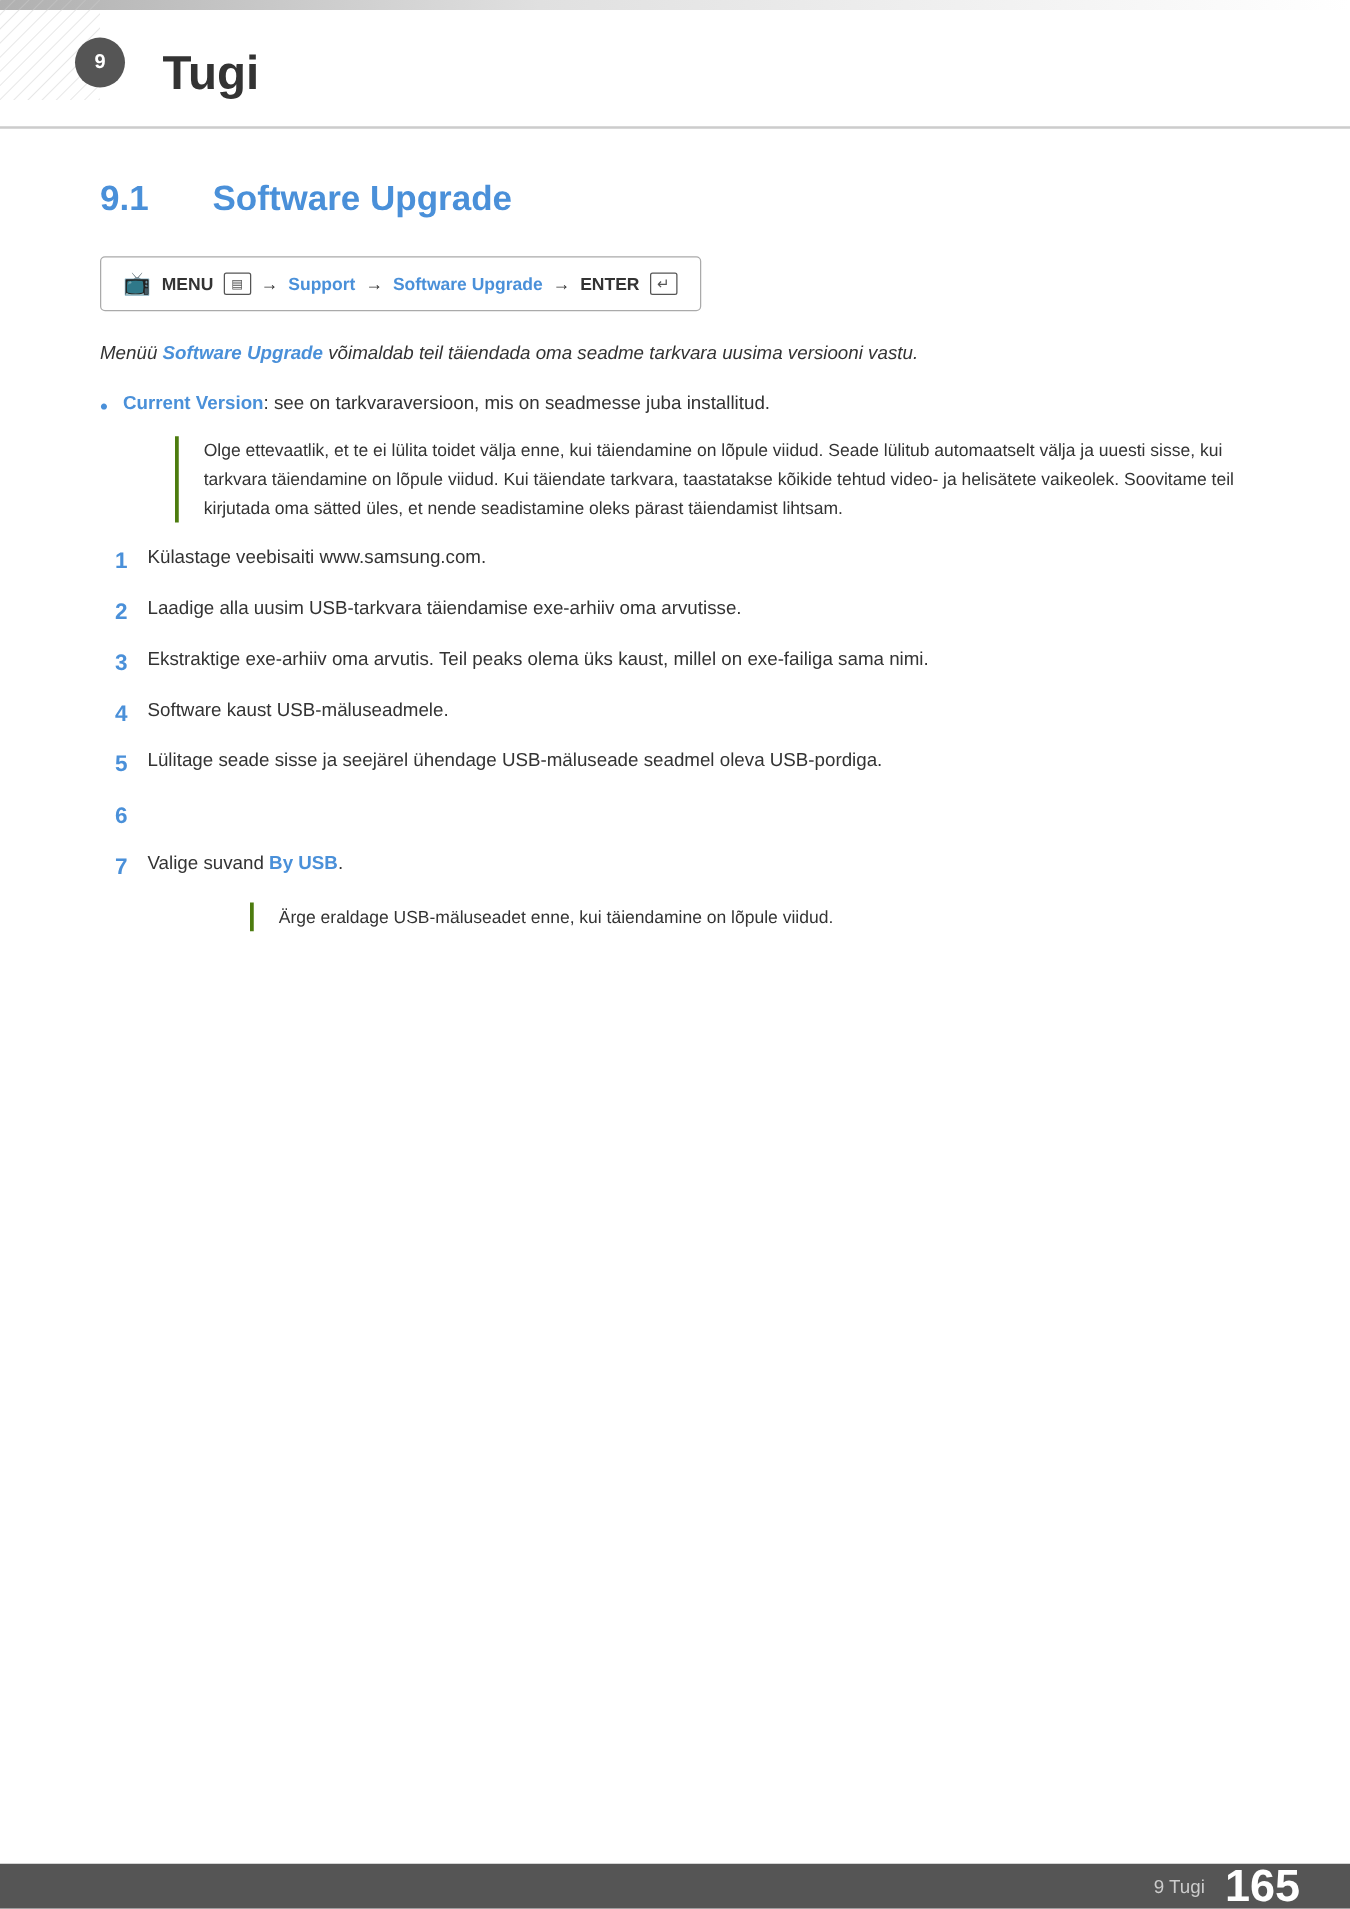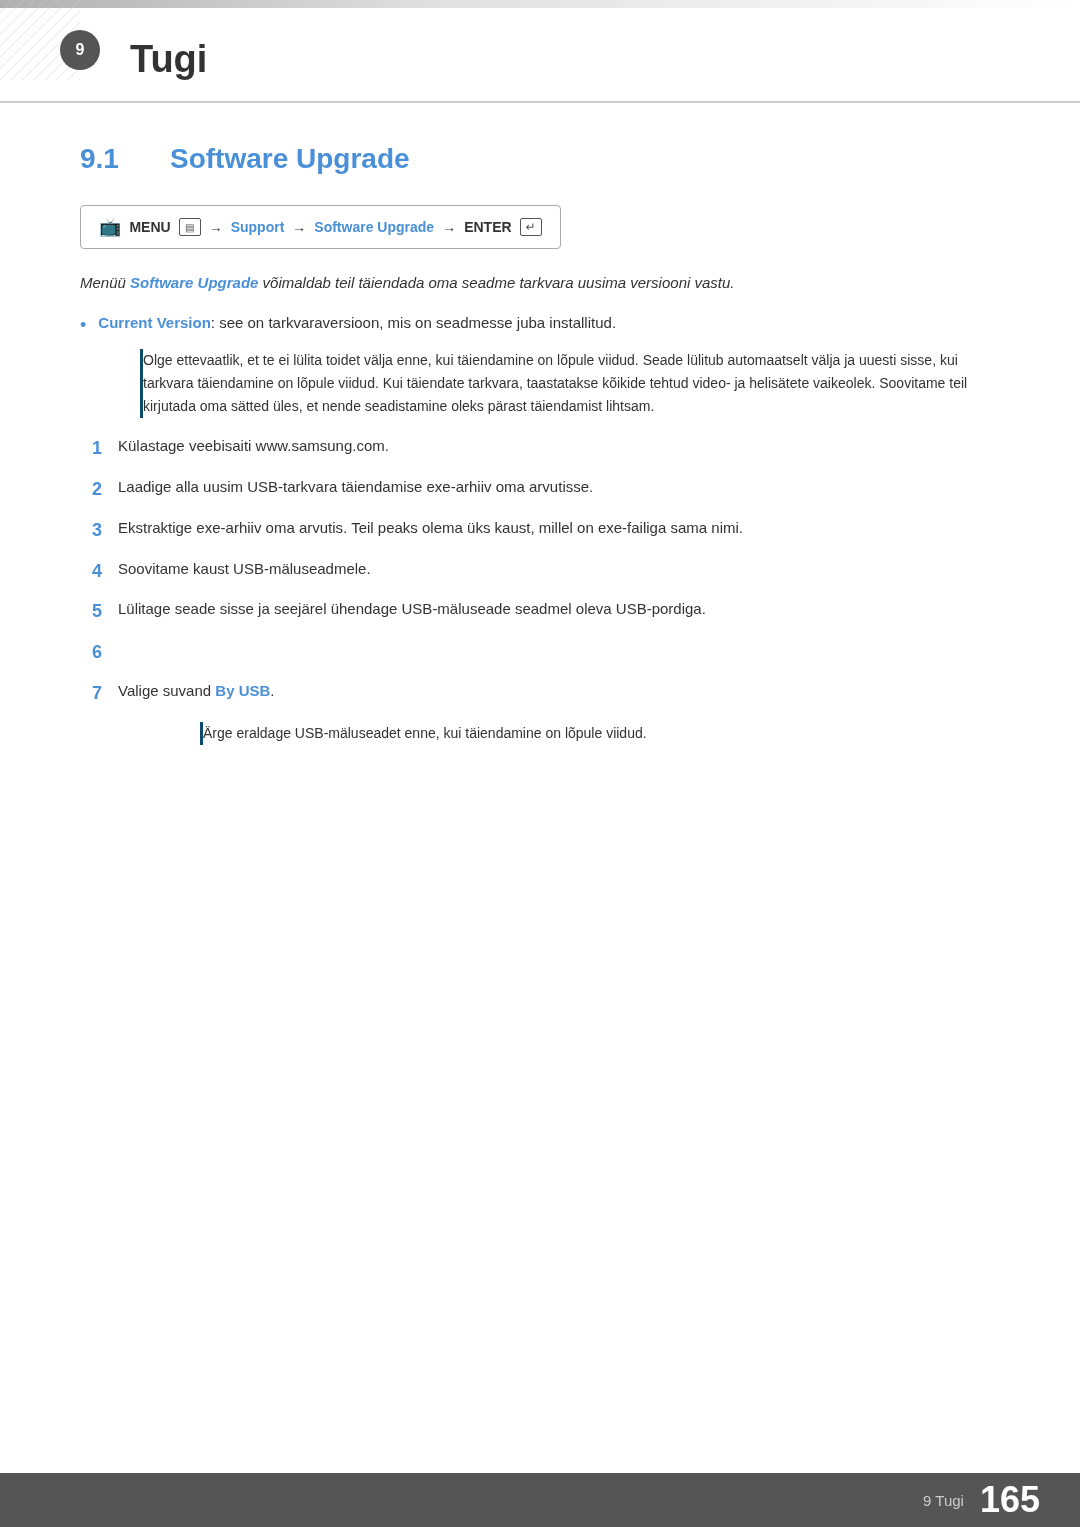--- a/index.html
+++ b/index.html
@@ -188,22 +188,22 @@
       color: #333333;
     }
 
     
     .indented-note {
       margin-left: 60px;
       margin-top: 10px;
       font-size: 14px;
       line-height: 1.65;
       color: #333333;
-      border-left: 3px solid #0c4a6e;
-      padding-left: 0;
+      border-left: 3px solid #4d7c0f;
+      padding-left: 20px;
     }
 
     
     .subsection-header {
       display: flex;
       align-items: baseline;
       gap: 16px;
       margin-top: 36px;
       margin-bottom: 20px;
     }
@@ -258,21 +258,21 @@
       line-height: 1.6;
       color: #333333;
     }
 
     
     .footer {
       position: absolute;
       bottom: 0;
       left: 0;
       right: 0;
-      height: 54px;
+      height: 36px;
       background: #555555;
       display: flex;
       align-items: center;
       justify-content: flex-end;
       padding: 0 40px;
       gap: 16px;
     }
 
     .footer-chapter {
       color: #cccccc;
@@ -361,21 +361,21 @@
       <span class="list-text">Laadige alla uusim USB-tarkvara täiendamise exe-arhiiv oma arvutisse.</span>
     </li>
 
     <li class="numbered-list-item">
       <span class="list-number">3</span>
       <span class="list-text">Ekstraktige exe-arhiiv oma arvutis. Teil peaks olema üks kaust, millel on exe-failiga sama nimi.</span>
     </li>
 
     <li class="numbered-list-item">
       <span class="list-number">4</span>
-      <span class="list-text">Soovitame kaust USB-mäluseadmele.</span>
+      <span class="list-text">Software kaust USB-mäluseadmele.</span>
     </li>
 
     <li class="numbered-list-item">
       <span class="list-number">5</span>
       <span class="list-text">Lülitage seade sisse ja seejärel ühendage USB-mäluseade seadmel oleva USB-pordiga.</span>
     </li>
 
     <li class="numbered-list-item">
       <span class="list-number">6</span>
     </li>

